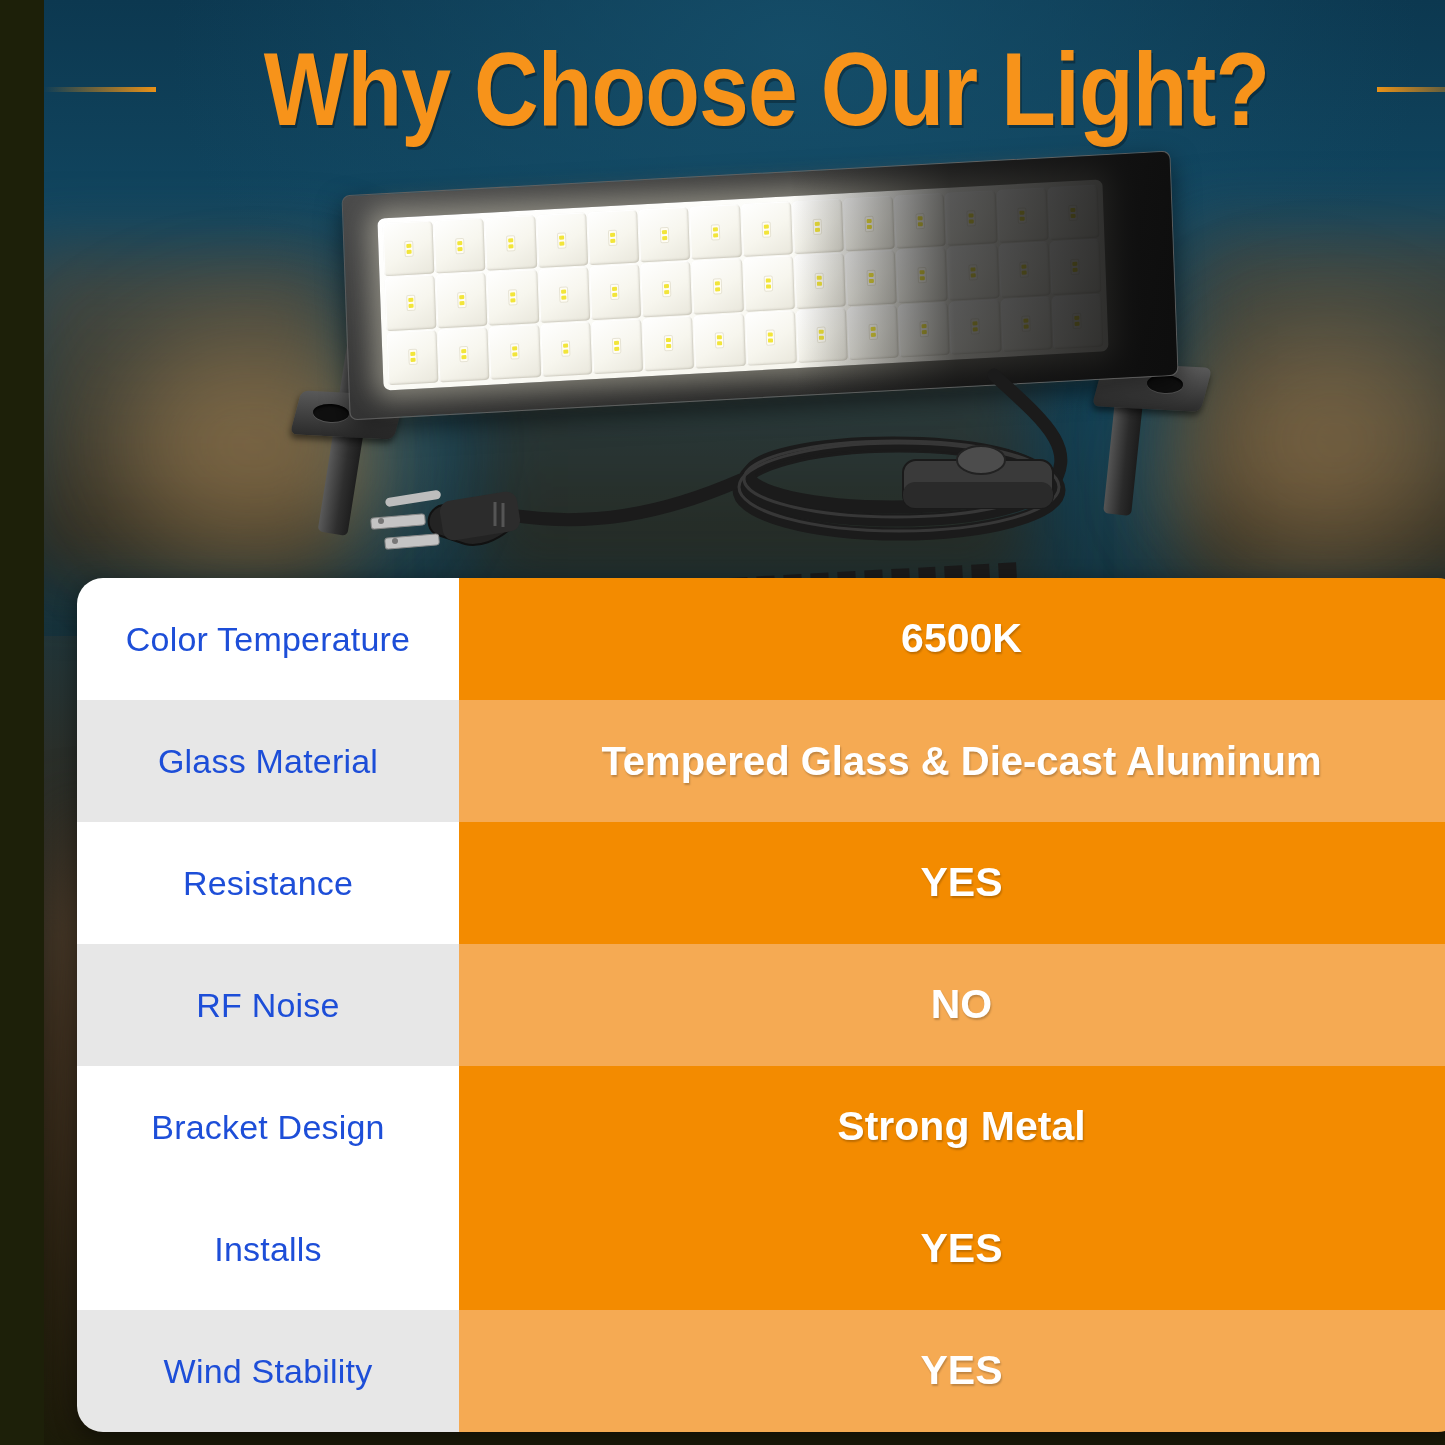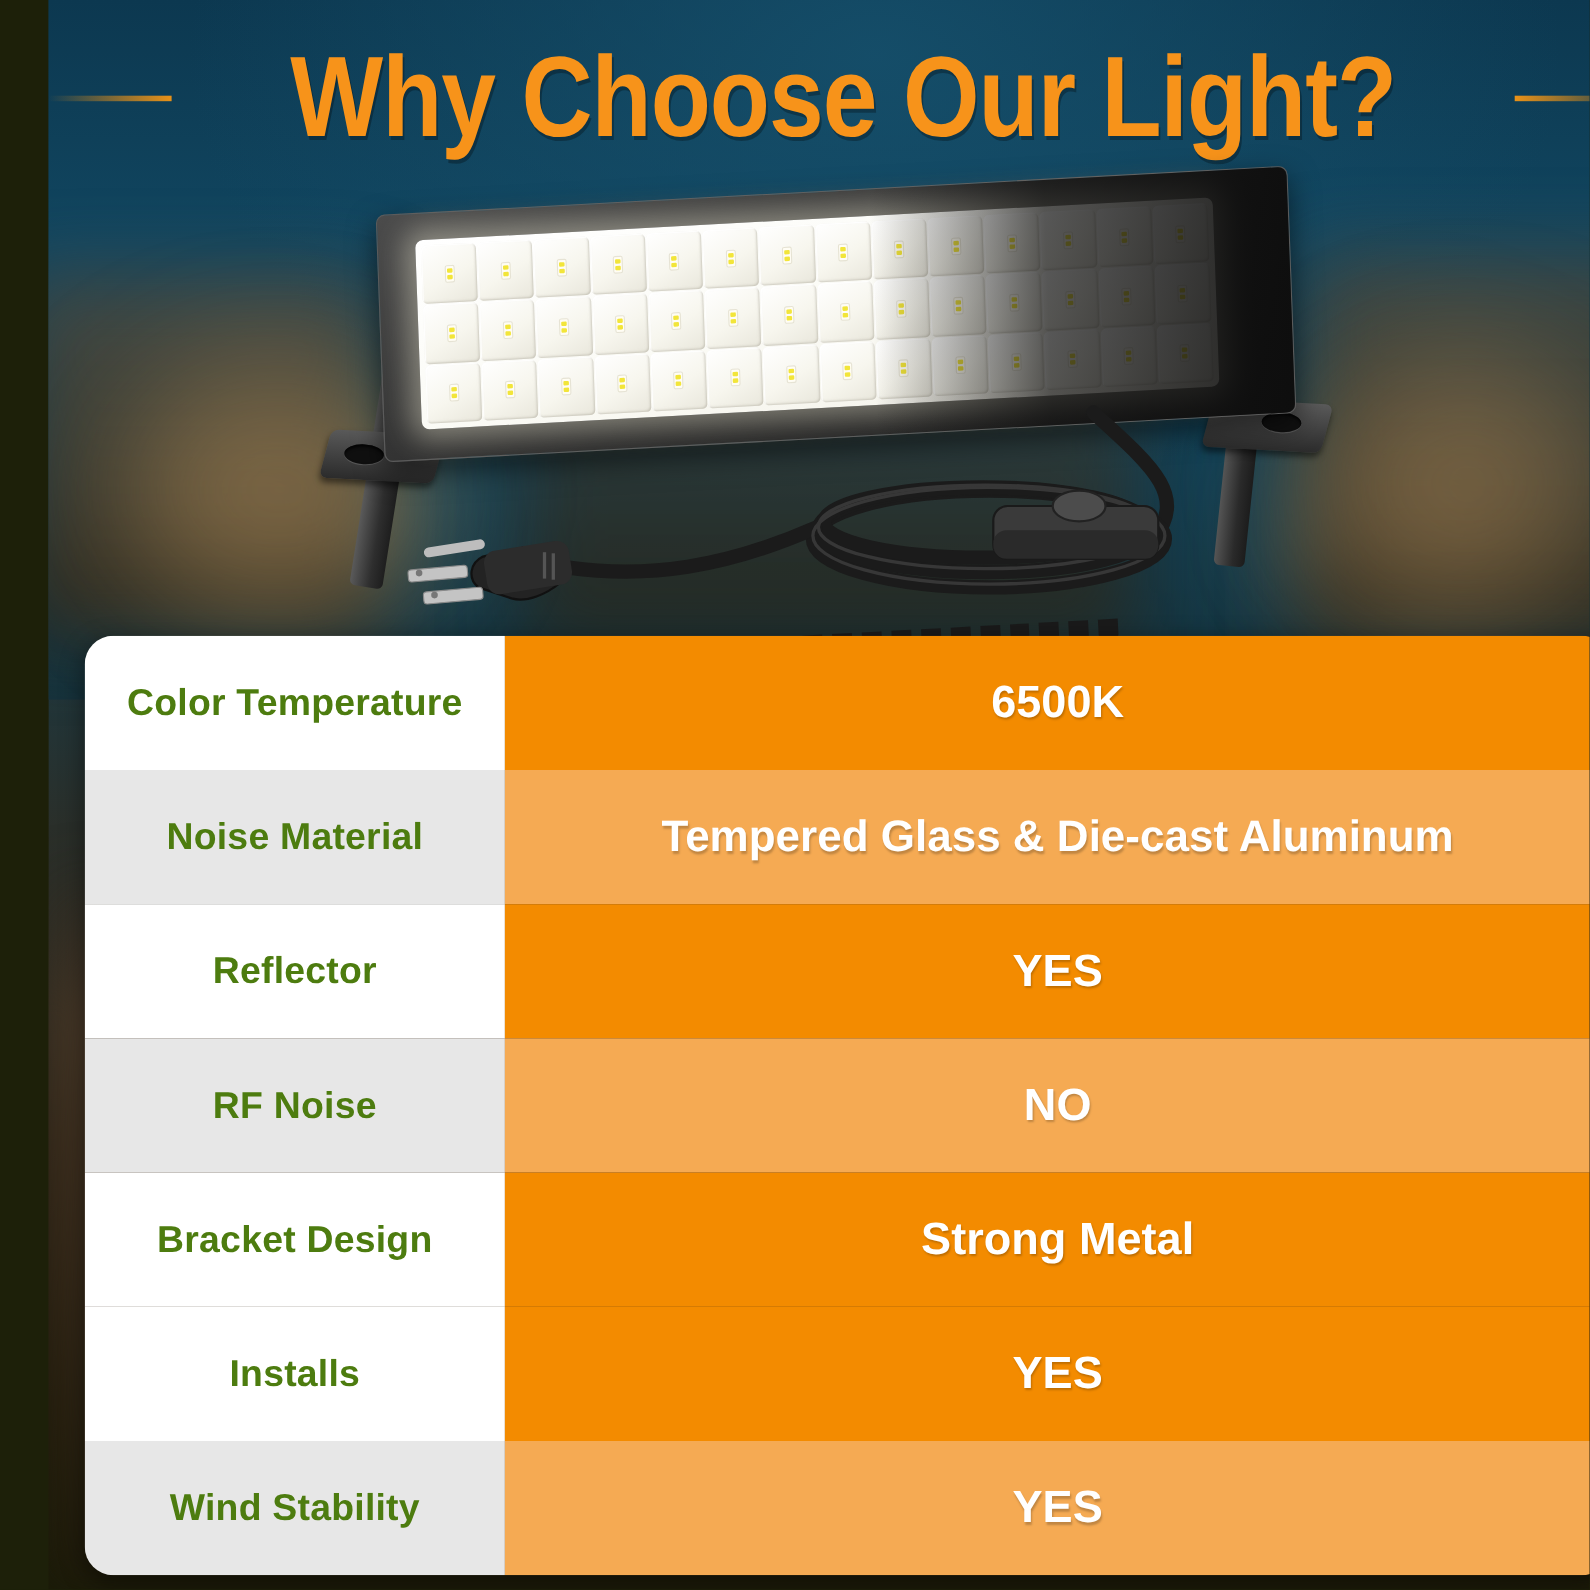--- a/index.html
+++ b/index.html
@@ -159,21 +159,21 @@
   .table {
     position:absolute; left:33px; top:578px; width:1387px; height:854px;
     border-radius:26px; overflow:hidden;
     box-shadow:0 6px 22px rgba(0,0,0,.45);
     display:flex; flex-direction:column;
   }
   .row { flex:1; display:flex; min-height:0; }
   .cell-label {
     width:382px; flex:0 0 382px;
     display:flex; align-items:center; justify-content:center;
-    color:#4d7c0f; font-size:34px; font-weight:700; letter-spacing:.2px;
+    color:#1d4ed8; font-size:34px; font-weight:400; letter-spacing:.2px;
   }
   .cell-value {
     flex:1; display:flex; align-items:center; justify-content:center;
     color:#ffffff; font-weight:bold; font-size:41px;
     text-shadow:1px 2px 2px rgba(0,0,0,.22);
     padding:0 24px; text-align:center; line-height:1.05;
   }
   .row.odd  .cell-label { background:#ffffff; }
   .row.even .cell-label { background:#e7e7e7; }
   .row.odd  .cell-value { background:#F38B00; }
@@ -541,25 +541,25 @@
       <circle cx="106" cy="211" r="3" fill="#777"></circle>
     </g>
   </svg>
 
   <div class="table" id="spec-table">
       <div class="row odd">
         <div class="cell-label">Color Temperature</div>
         <div class="cell-value">6500K</div>
       </div>
       <div class="row even">
-        <div class="cell-label">Noise Material</div>
+        <div class="cell-label">Glass Material</div>
         <div class="cell-value wide">Tempered Glass &amp; Die-cast Aluminum</div>
       </div>
       <div class="row odd">
-        <div class="cell-label">Reflector</div>
+        <div class="cell-label">Resistance</div>
         <div class="cell-value">YES</div>
       </div>
       <div class="row even">
         <div class="cell-label">RF Noise</div>
         <div class="cell-value">NO</div>
       </div>
       <div class="row odd">
         <div class="cell-label">Bracket Design</div>
         <div class="cell-value">Strong Metal</div>
       </div>

